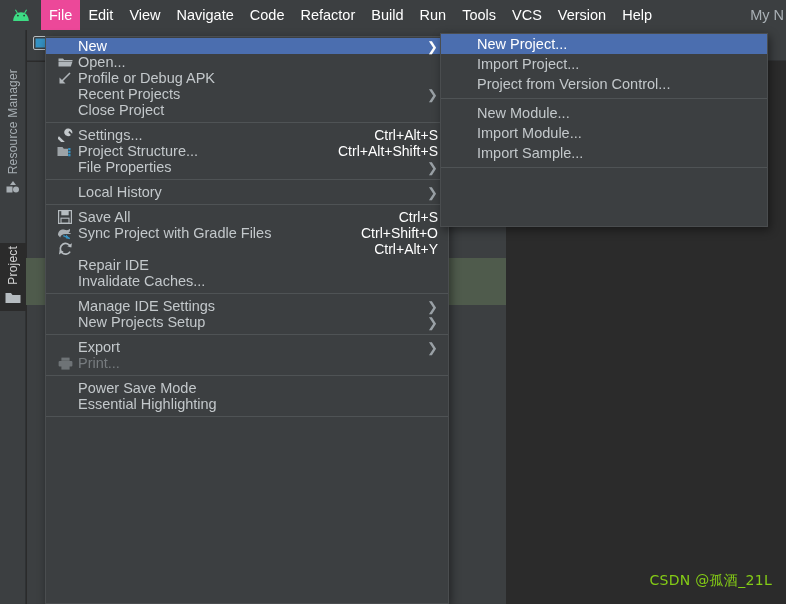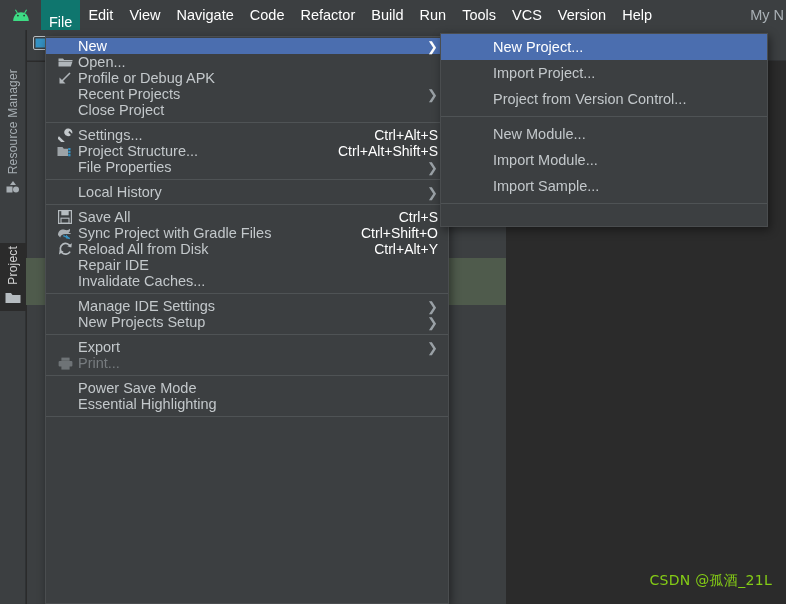--- a/index.html
+++ b/index.html
@@ -32,23 +32,22 @@
   .android-logo { display:block; }
   .menubar-item {
     height: 30px;
     padding: 0 8px;
     display: flex; align-items: center;
     font-size: 14.5px;
     color: #ffffff;
     white-space: nowrap;
   }
   .menubar-item.active {
-    background: #0f766e;
+    background: #ec4899;
     color: #ffffff;
-    align-items: flex-end;
   }
   .menubar-right {
     margin-left: auto;
     padding-right: 2px;
     font-size: 14.5px;
     color: #a9b0b5;
     white-space: nowrap;
     overflow: hidden;
   }
 
@@ -161,21 +160,21 @@
   .menu-sep {
     height: 1px; margin: 4px 0 4px 0;
     background: #4f5355;
   }
 
   
   #new-submenu {
     left: 440px; top: 33px;
     width: 328px; height: 194px;
   }
-  #new-submenu .menu-item { height: 26px; padding-left: 22px; }
+  #new-submenu .menu-item { height: 20px; padding-left: 6px; }
   #new-submenu .mi-icon { width: 30px; min-width: 30px; }
 
   
   .watermark {
     position: absolute; right: 14px; bottom: 14px;
     font-size: 14px; color: #84cc16;
     letter-spacing: 0.3px;
     font-family: "DejaVu Sans", sans-serif;
   }
 </style>
@@ -367,21 +366,20 @@
         <span class="mi-shortcut">Ctrl+Shift+O</span>
       </div>
       <div class="menu-item">
         <span class="mi-icon">
           <svg width="15" height="14" viewBox="0 0 15 14">
             <path d="M12.6,5.0 A5.3,5.3 0 1 0 12.1,9.6" fill="none" stroke="#b6bcc0" stroke-width="1.7"></path>
             <path d="M13.9,1.3 L13.3,5.6 L9.3,4.3 Z" fill="#b6bcc0"></path>
             <path d="M1.0,12.6 L1.6,8.3 L5.6,9.6 Z" fill="#b6bcc0"></path>
           </svg>
         </span>
-        <span class="mi-label">Reload All from Disk</span>
         <span class="mi-shortcut">Ctrl+Alt+Y</span>
       </div>
       <div class="menu-item">
         <span class="mi-icon"></span>
         <span class="mi-label">Repair IDE</span>
       </div>
       <div class="menu-item">
         <span class="mi-icon"></span>
         <span class="mi-label">Invalidate Caches...</span>
       </div>

